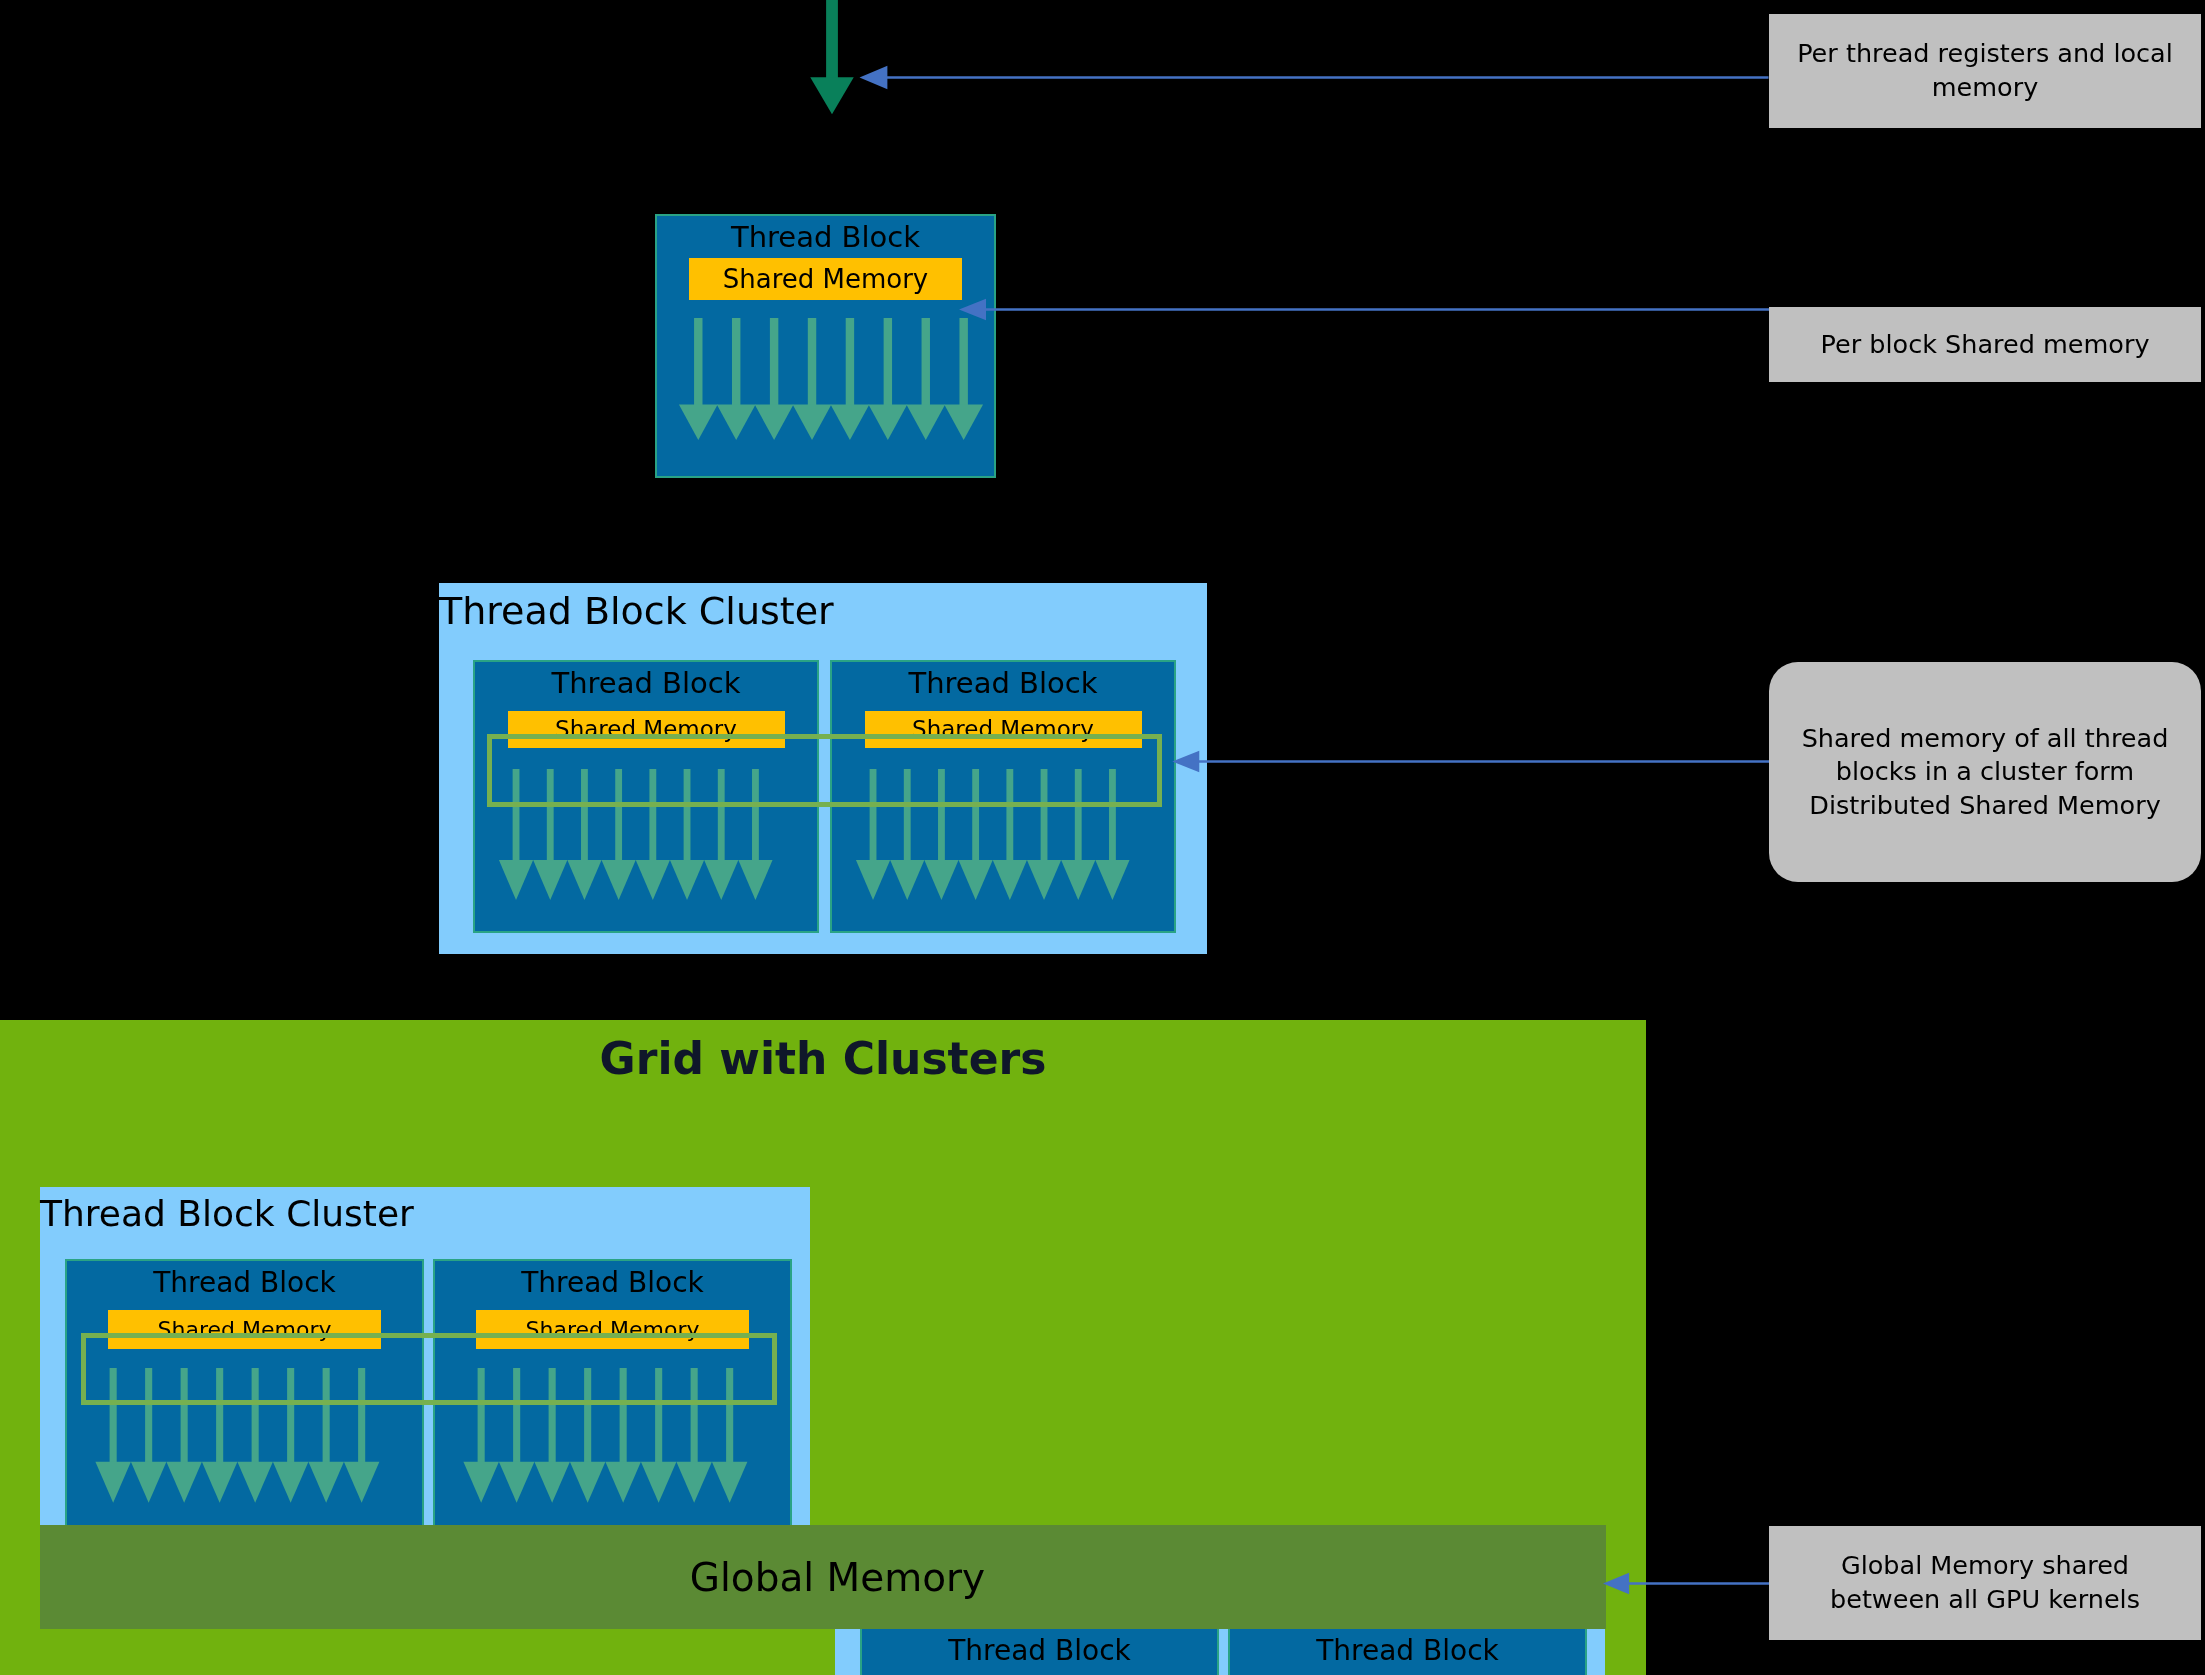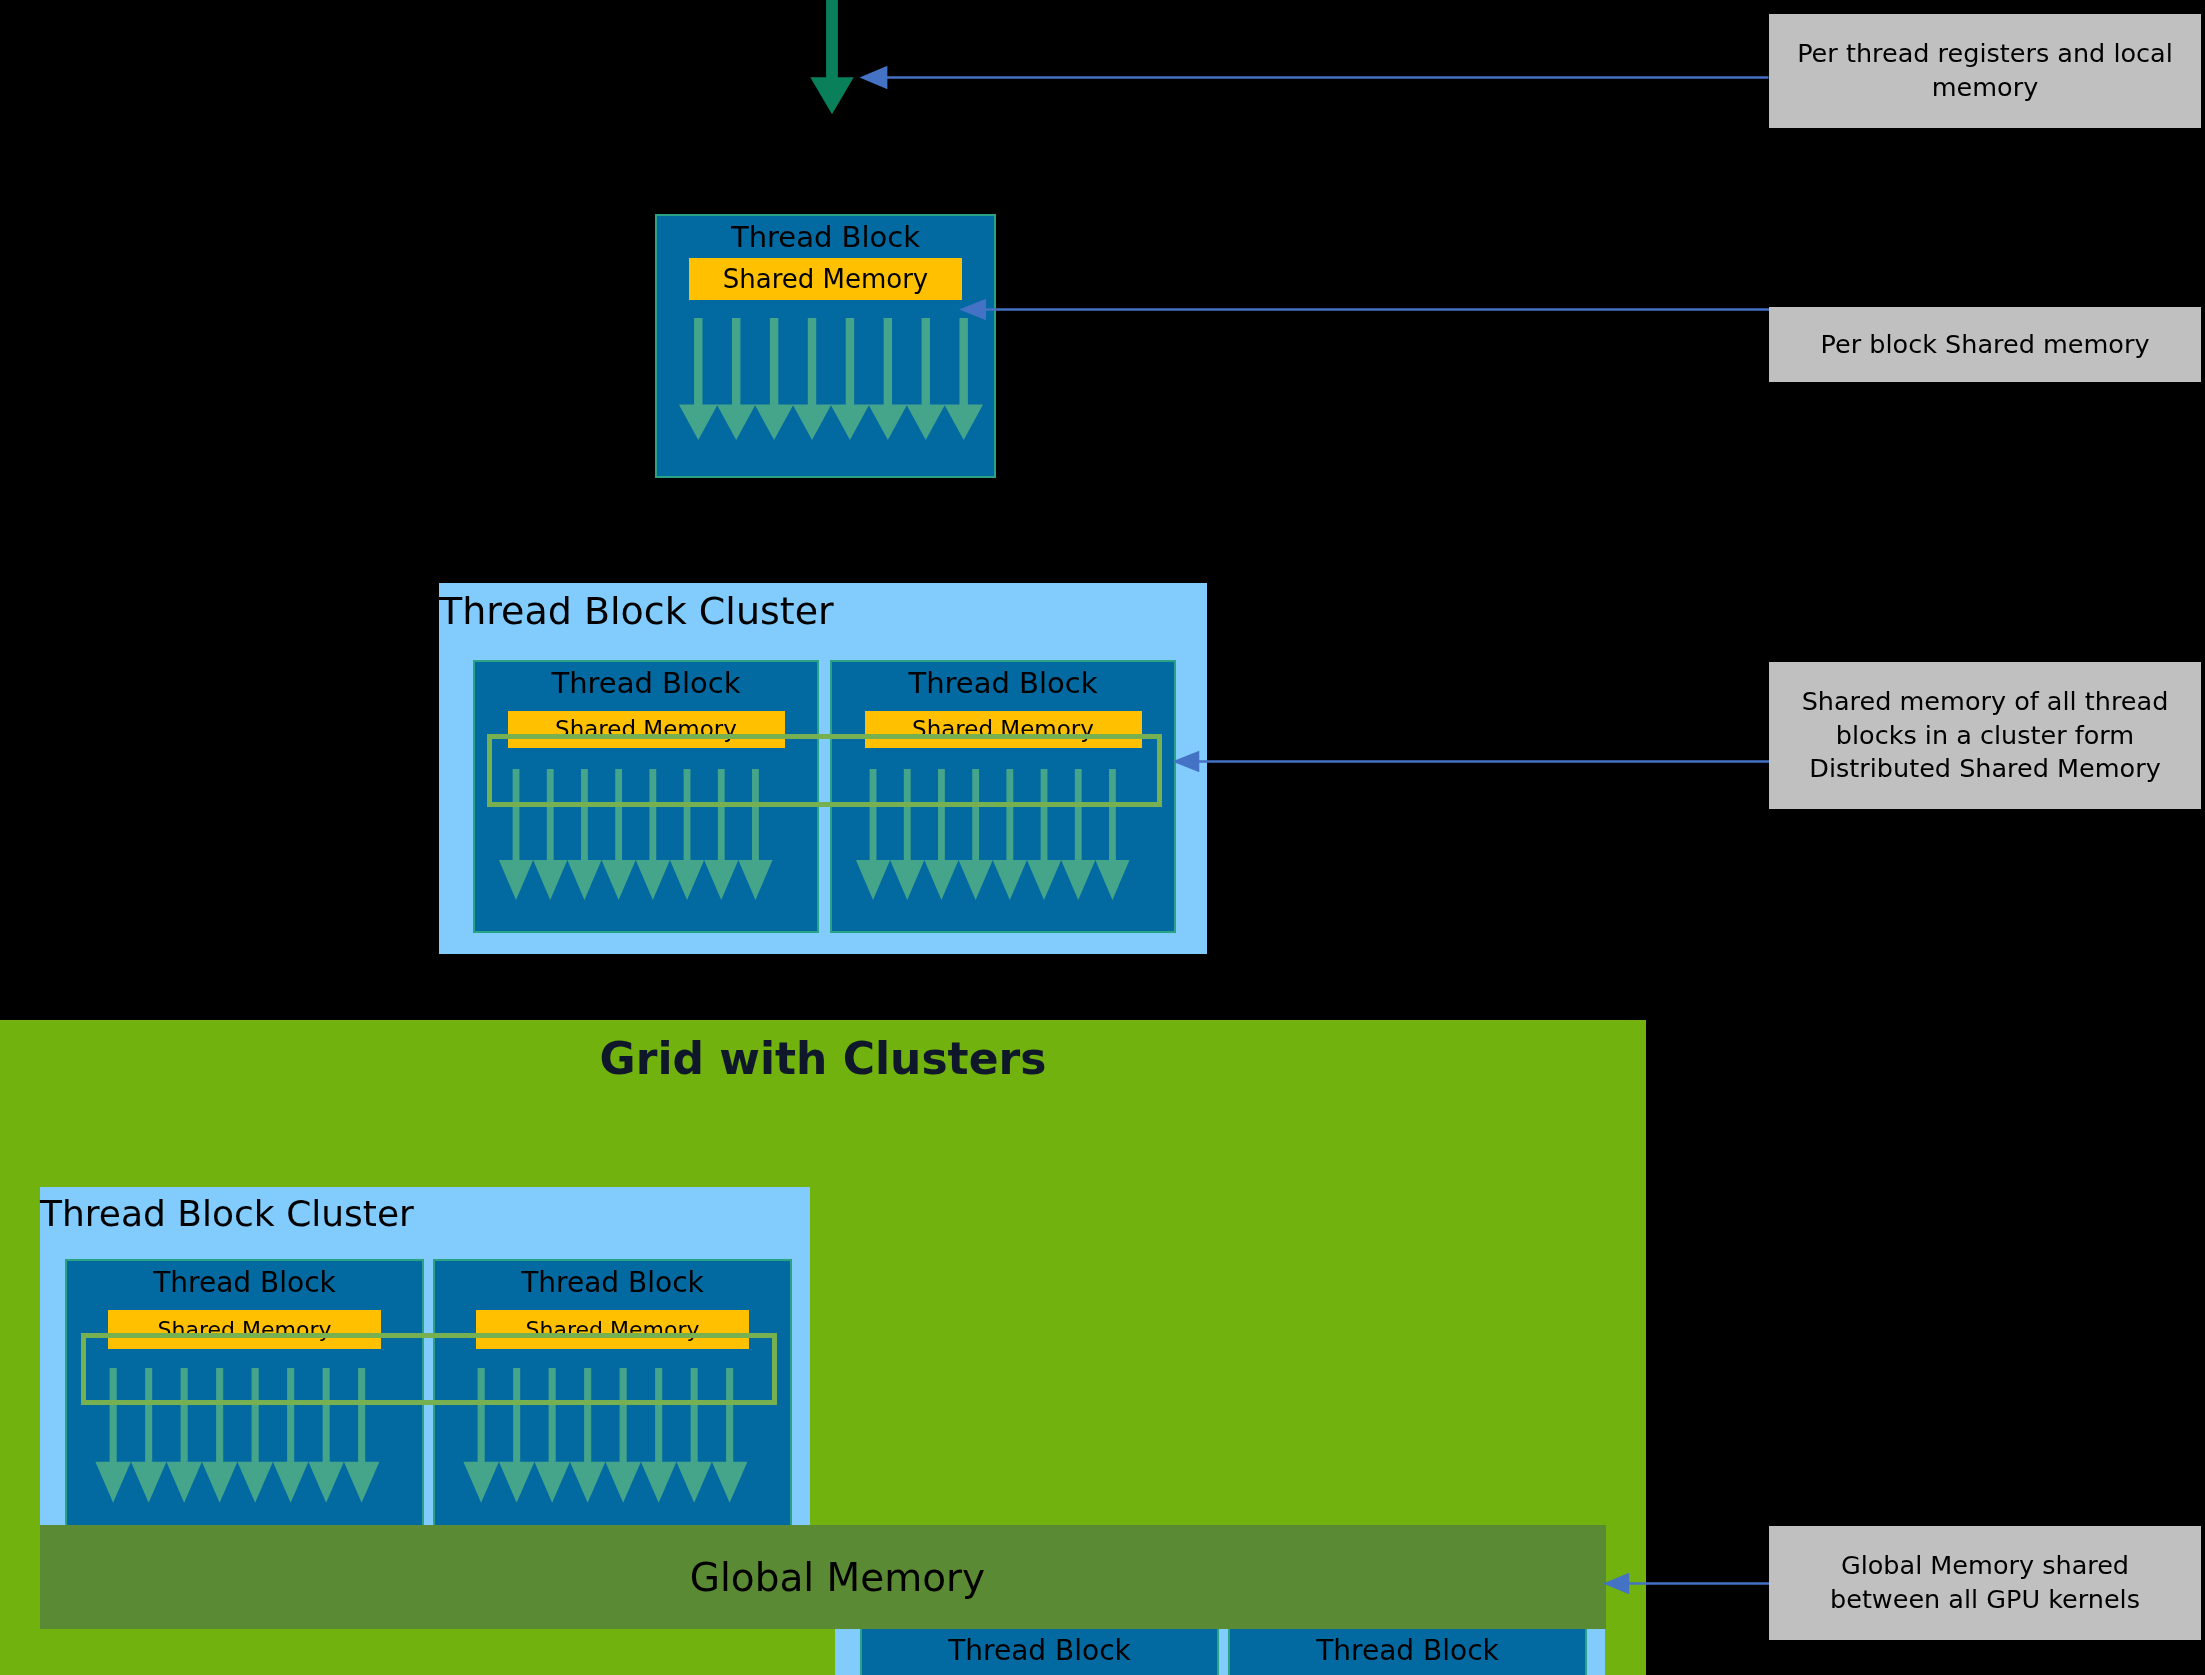--- a/index.html
+++ b/index.html
@@ -234,21 +234,21 @@
   <div class="dsm-band" style="left:48px; top:151px; width:675px; height:73px;"></div>
 </div>
 
 <div class="abs connector" style="left:1169px; top:748px; width:605px; height:27px;">
   <svg width="605" height="27" viewBox="0 0 1330 60">
     <line x1="58" y1="30" x2="1330" y2="30" stroke="#4472c4" stroke-width="6"></line>
     <polygon points="0,30 60,6 60,54" fill="#4472c4"></polygon>
   </svg>
 </div>
 
-<div class="abs callout" style="left:1769px; top:662px; width:432px; height:147px;">
+<div class="abs callout" style="left:1769px; top:662px; width:432px; height:220px;border-radius:29px;">
   <span>Shared memory of all thread blocks in a cluster form Distributed Shared Memory</span>
 </div>
 
 <div class="abs grid-box" style="left:0px; top:1020px; width:1646px; height:655px;">
 
   <div class="grid-title" style="padding-top:17.3px;">Grid with Clusters</div>
 
   <div class="abs cluster" style="left:40px; top:106px; width:770px; height:368px;">
     <div class="cluster-title" style="font-size:36px; padding-top:5.5px;">Thread Block Cluster</div>
 

